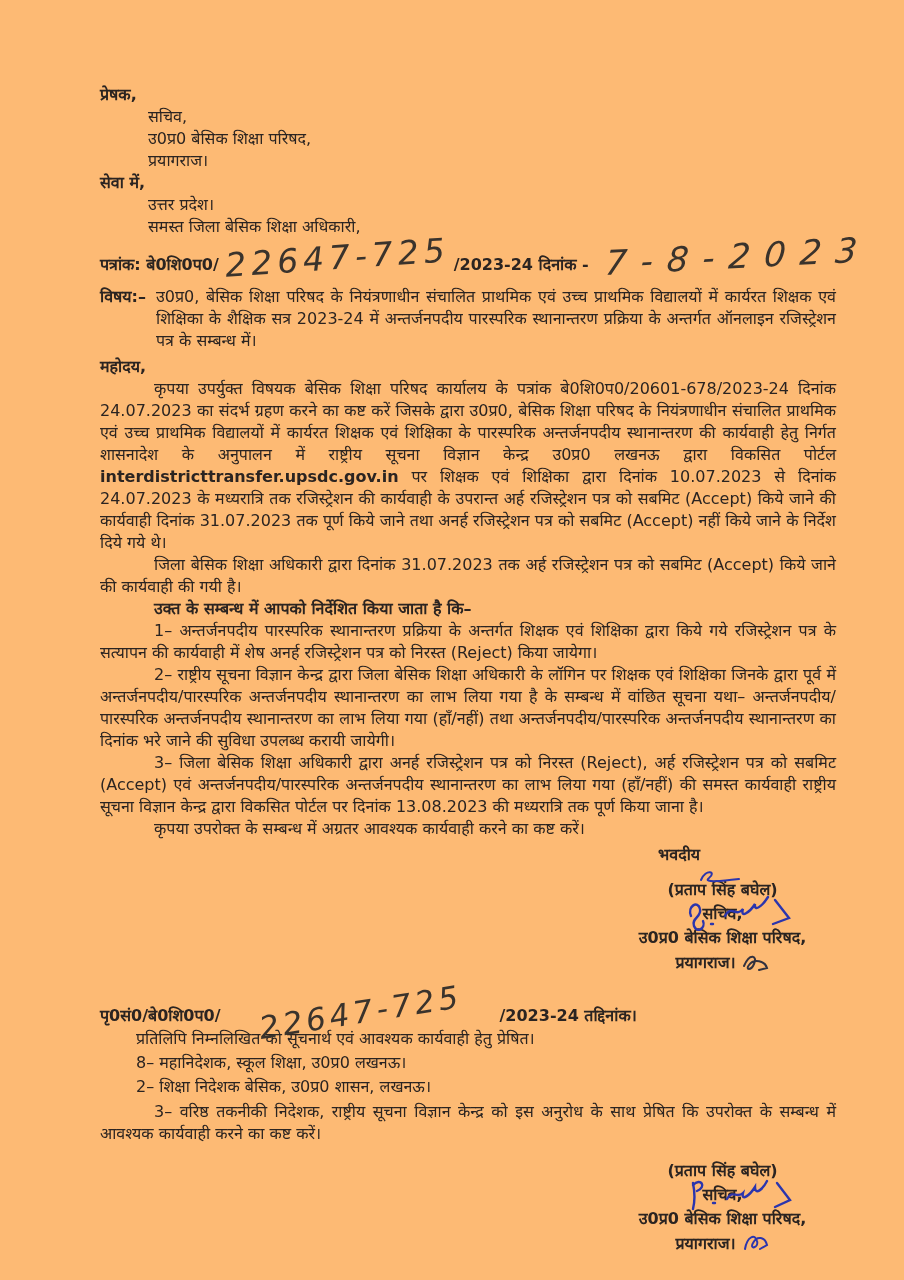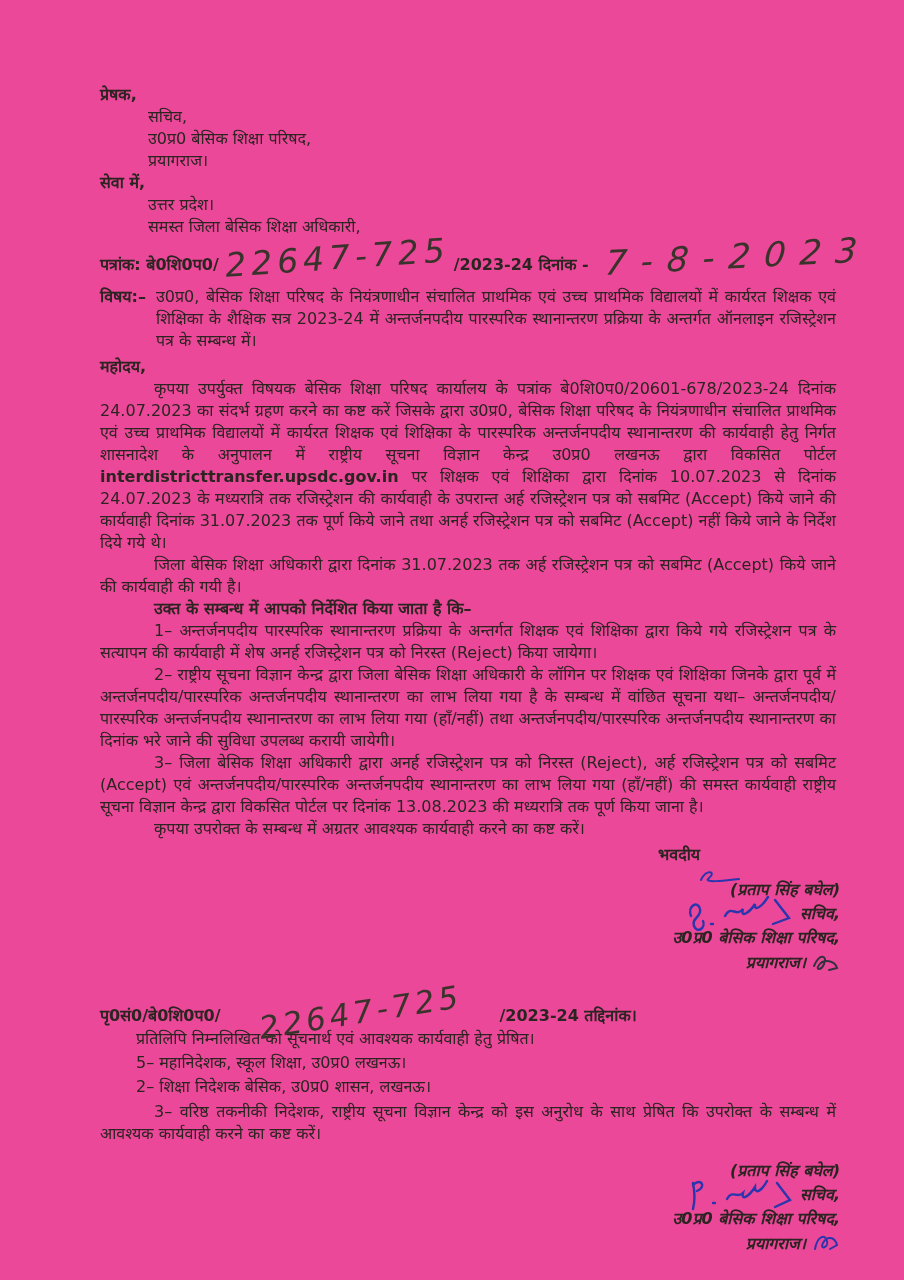--- a/index.html
+++ b/index.html
@@ -1,19 +1,19 @@
 <!DOCTYPE html>
 <html><head>
 <meta charset="utf-8">
 <style>
   * { margin:0; padding:0; box-sizing:border-box; }
   html,body { background:#e8e8e8; }
   .page {
     position:relative; width:904px; height:1280px; margin:0 auto;
-    background:#ec4899; overflow:hidden;
+    background:#fdba74; overflow:hidden;
     font-family:"DejaVu Sans", sans-serif;
     color:#2b2421;
   }
   .content { position:absolute; left:100px; top:84px; width:736px; font-size:16px; line-height:22px; }
   .bold { font-weight:bold; }
   .hdr { line-height:22px; }
   .ind { margin-left:48px; line-height:22px; }
 
   
   .refline { margin-top:6px; height:42px; display:flex; align-items:center; white-space:nowrap; }
@@ -24,21 +24,21 @@
 
   .subject { display:flex; }
   .subj-label { flex:0 0 56px; font-weight:bold; }
   .subj-text { text-align:justify; }
 
   .salutation { margin-top:4px; font-weight:bold; }
   .para { text-indent:54px; text-align:justify; margin:0; }
   .directive-head { font-weight:bold; margin-left:54px; }
   .valediction { font-weight:bold; margin:4px 0 0 558px; }
 
-  .sigblock { position:relative; margin-left:505px; width:235px; text-align:right; line-height:24px; font-weight:bold;font-style:italic; }
+  .sigblock { position:relative; margin-left:505px; width:235px; text-align:center; line-height:24px; font-weight:bold; }
   .sig1 { margin-top:12px; }
   .sig2 { margin-top:14px; }
   .place-row svg { vertical-align:-4px; margin-left:4px; }
   .scribble { position:absolute; pointer-events:none; }
   .scr-top   { left:88px;  top:-10px; }
   .scr-mid   { left:78px;  top:14px; }
 
   .endorse-ref { margin-top:2px; height:50px; display:flex; align-items:flex-end; white-space:nowrap; font-weight:bold;gap:35px; }
   .copy-item { line-height:24px;margin-left:36px; }
   .copy3 { margin-top:2px; }
@@ -101,21 +101,21 @@
             <path d="M4 16 c6 -14 14 -10 10 -2 c-3 7 -9 6 -5 1 c5 -7 16 -4 18 3 l-8 2" fill="none" stroke="#33323f" stroke-width="2" stroke-linecap="round"></path>
           </svg></div>
     </div>
 
     <div class="endorse-ref">
       <span>पृ0सं0/बे0शि0प0/</span>
       <span class="hw hw-num2">22647-725</span>
       <span>/2023-24 तद्दिनांक।</span>
     </div>
     <div class="copy-item">प्रतिलिपि निम्नलिखित को सूचनार्थ एवं आवश्यक कार्यवाही हेतु प्रेषित।</div>
-    <div class="copy-item">5– महानिदेशक, स्कूल शिक्षा, उ0प्र0 लखनऊ।</div>
+    <div class="copy-item">8– महानिदेशक, स्कूल शिक्षा, उ0प्र0 लखनऊ।</div>
     <div class="copy-item">2– शिक्षा निदेशक बेसिक, उ0प्र0 शासन, लखनऊ।</div>
     <p class="para copy3">3– वरिष्ठ तकनीकी निदेशक, राष्ट्रीय सूचना विज्ञान केन्द्र को इस अनुरोध के साथ प्रेषित कि उपरोक्त के सम्बन्ध में आवश्यक कार्यवाही करने का कष्ट करें।</p>
 
     <div class="sigblock sig2">
       <svg class="scribble scr-mid" width="130" height="46" viewBox="0 0 130 46">
         <g fill="none" stroke="#2b35ad" stroke-width="2.4" stroke-linecap="round">
           <path d="M10 10 c2 10 2 18 0 26"></path>
           <path d="M10 12 c8 -8 14 2 4 6"></path>
           <path d="M30 30 l2 0"></path>
           <path d="M44 26 c5 -10 10 0 16 -6 c-2 9 7 2 12 -6 c0 9 8 2 12 -6"></path>

